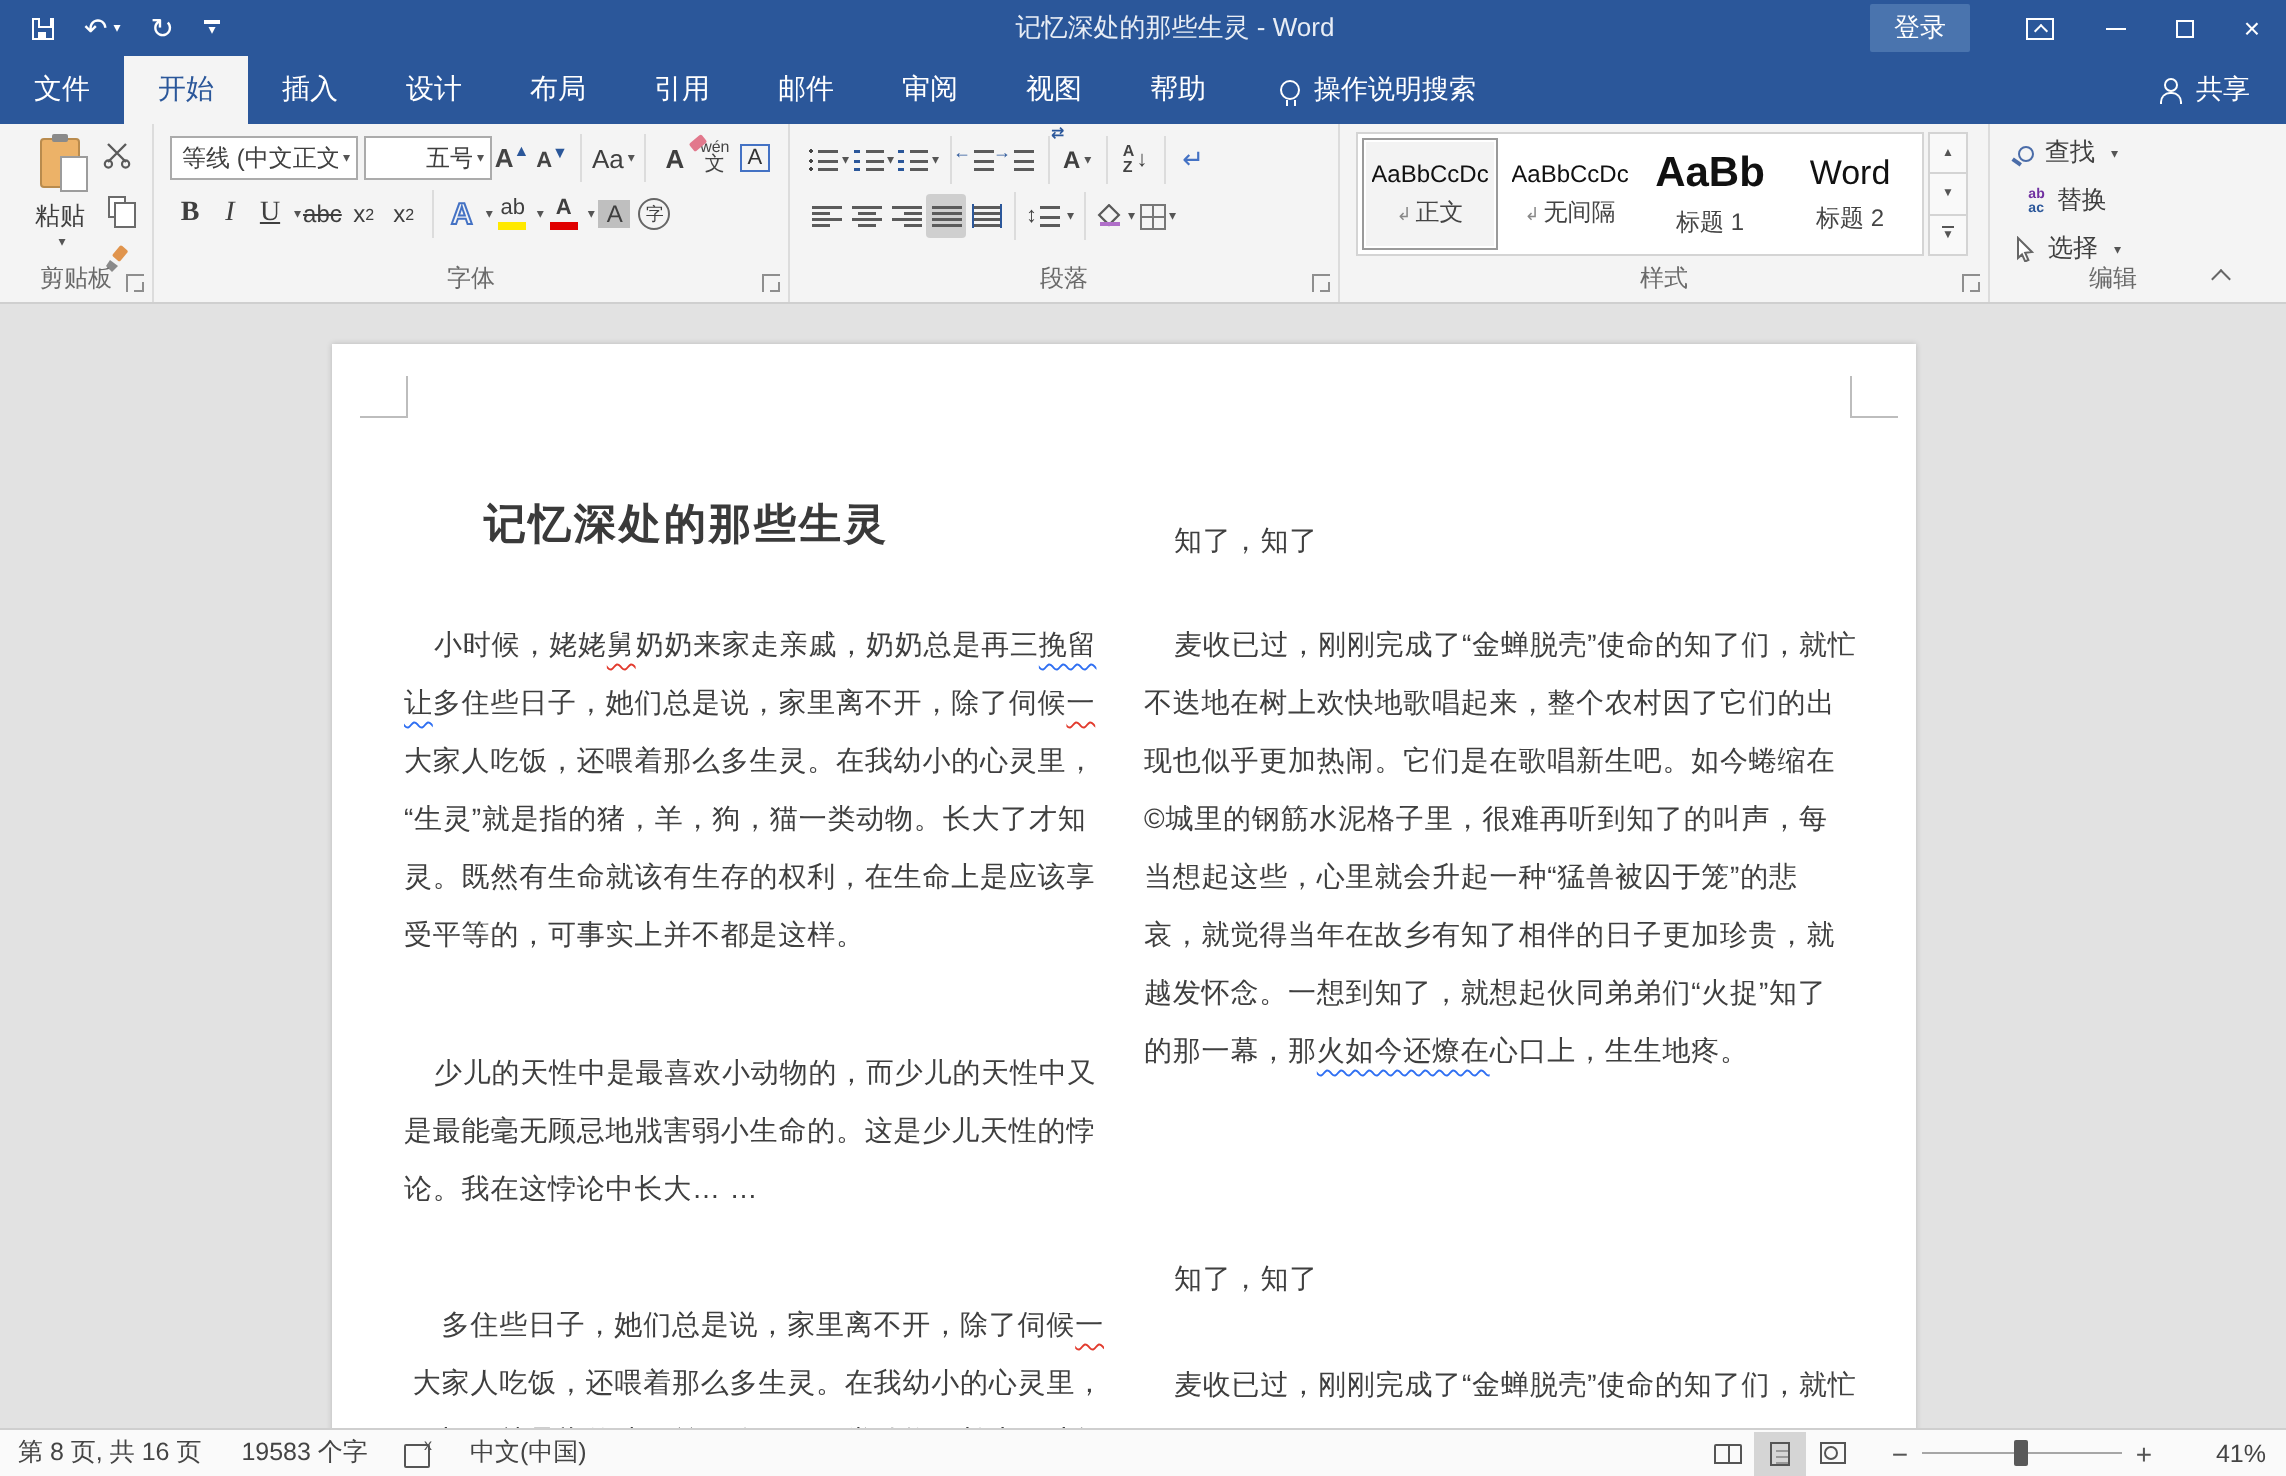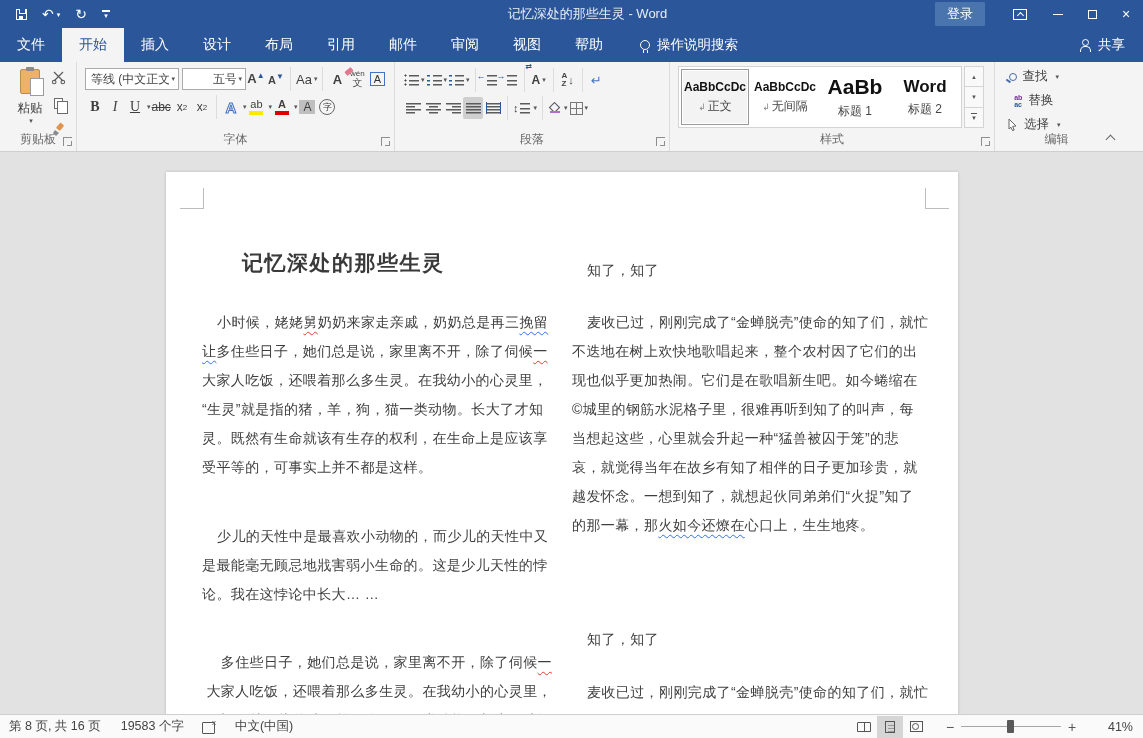--- a/index.html
+++ b/index.html
@@ -113,21 +113,21 @@
   .sortAZ .az { display:flex; flex-direction:column; font-weight:bold; }
   .sortAZ .ar { font-size:11px; margin-left:1px; color:#444; }
   .pmark { font-size:13px; color:#4472c4; }
   .asianA { font-size:12px; font-weight:bold; position:relative; }
   .asianA::before { content:"⇄"; position:absolute; left:-3px; top:-7px; font-size:8px; color:#2b579a; }
 
   
   .gallery { position:absolute; left:8px; top:4px; width:284px; height:62px; background:#fff; border:1px solid #d4d4d4; display:flex; }
   .style-item { width:68px; margin:2px 0 2px 2px; display:flex; flex-direction:column; align-items:center; justify-content:center; border:1px solid transparent; }
   .style-item.sel { border:1px solid #9a9a9a; background:#f3f3f3; box-shadow:inset 0 0 0 1px #fff; }
-  .sprev { font-size:12px; color:#111; white-space:nowrap; overflow:hidden; max-width:64px;font-weight:bold; }
+  .sprev { font-size:12px; color:#111; white-space:nowrap; overflow:hidden; max-width:64px; }
   .sprev.h1 { font-size:21px; font-weight:bold; }
   .sprev.h2 { font-size:17px; }
   .sname { font-size:12px; color:#444; margin-top:4px; white-space:nowrap; }
   .sname .pil { font-size:9px; color:#888; margin-right:2px; }
   .gscroll { position:absolute; left:294px; top:4px; width:20px; height:62px; display:flex; flex-direction:column; }
   .gsb { flex:1; border:1px solid #d4d4d4; border-top:none; background:#f9f9f9; display:flex; align-items:center; justify-content:center; font-size:6px; color:#555; }
   .gsb:first-child { border-top:1px solid #d4d4d4; }
   .gsb .morebar { border-top:1px solid #555; padding-top:1px; }
 
   

